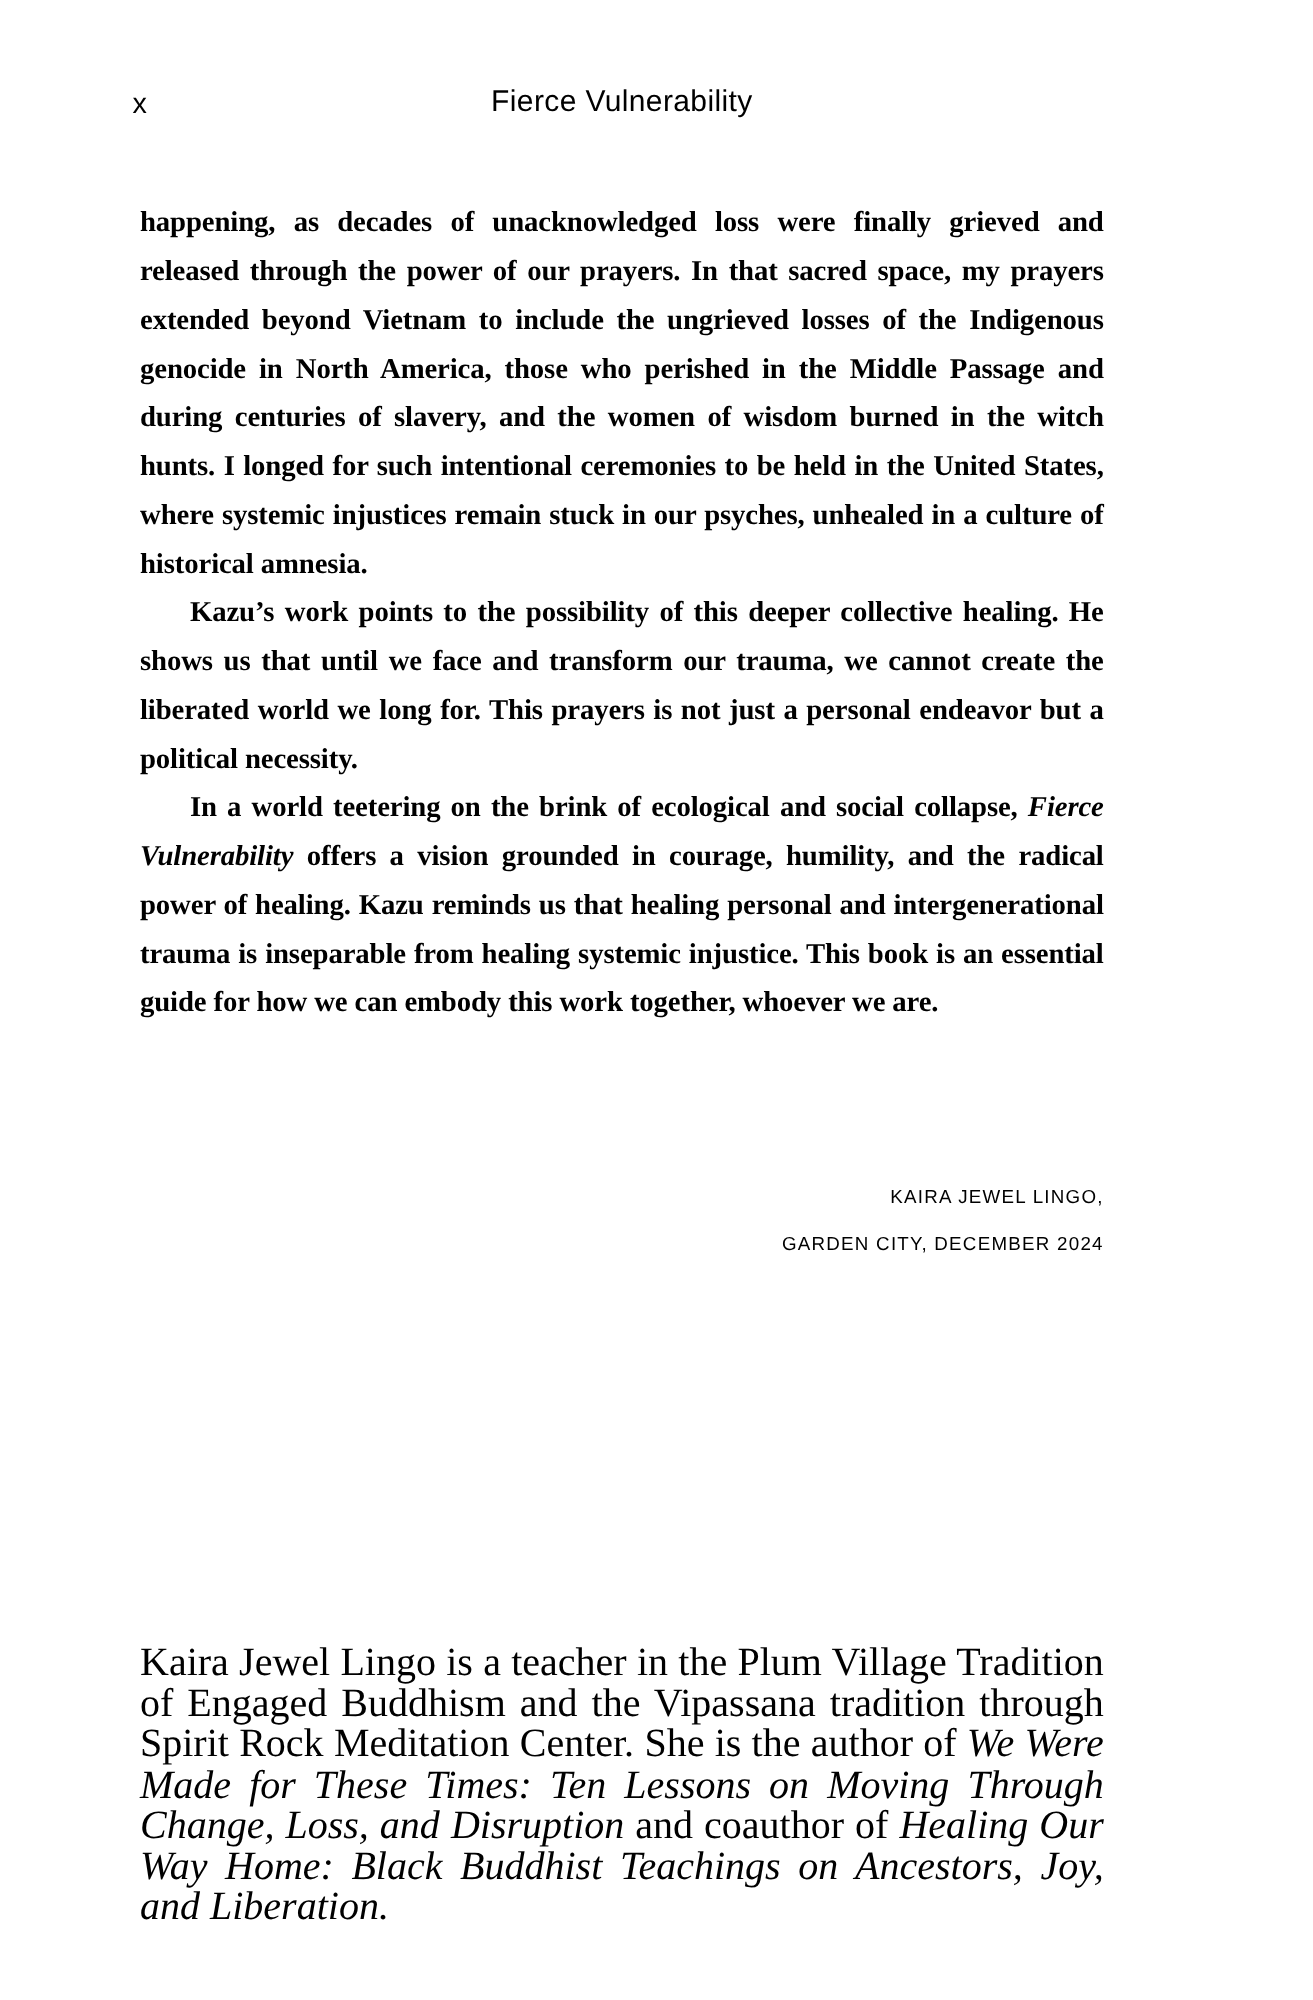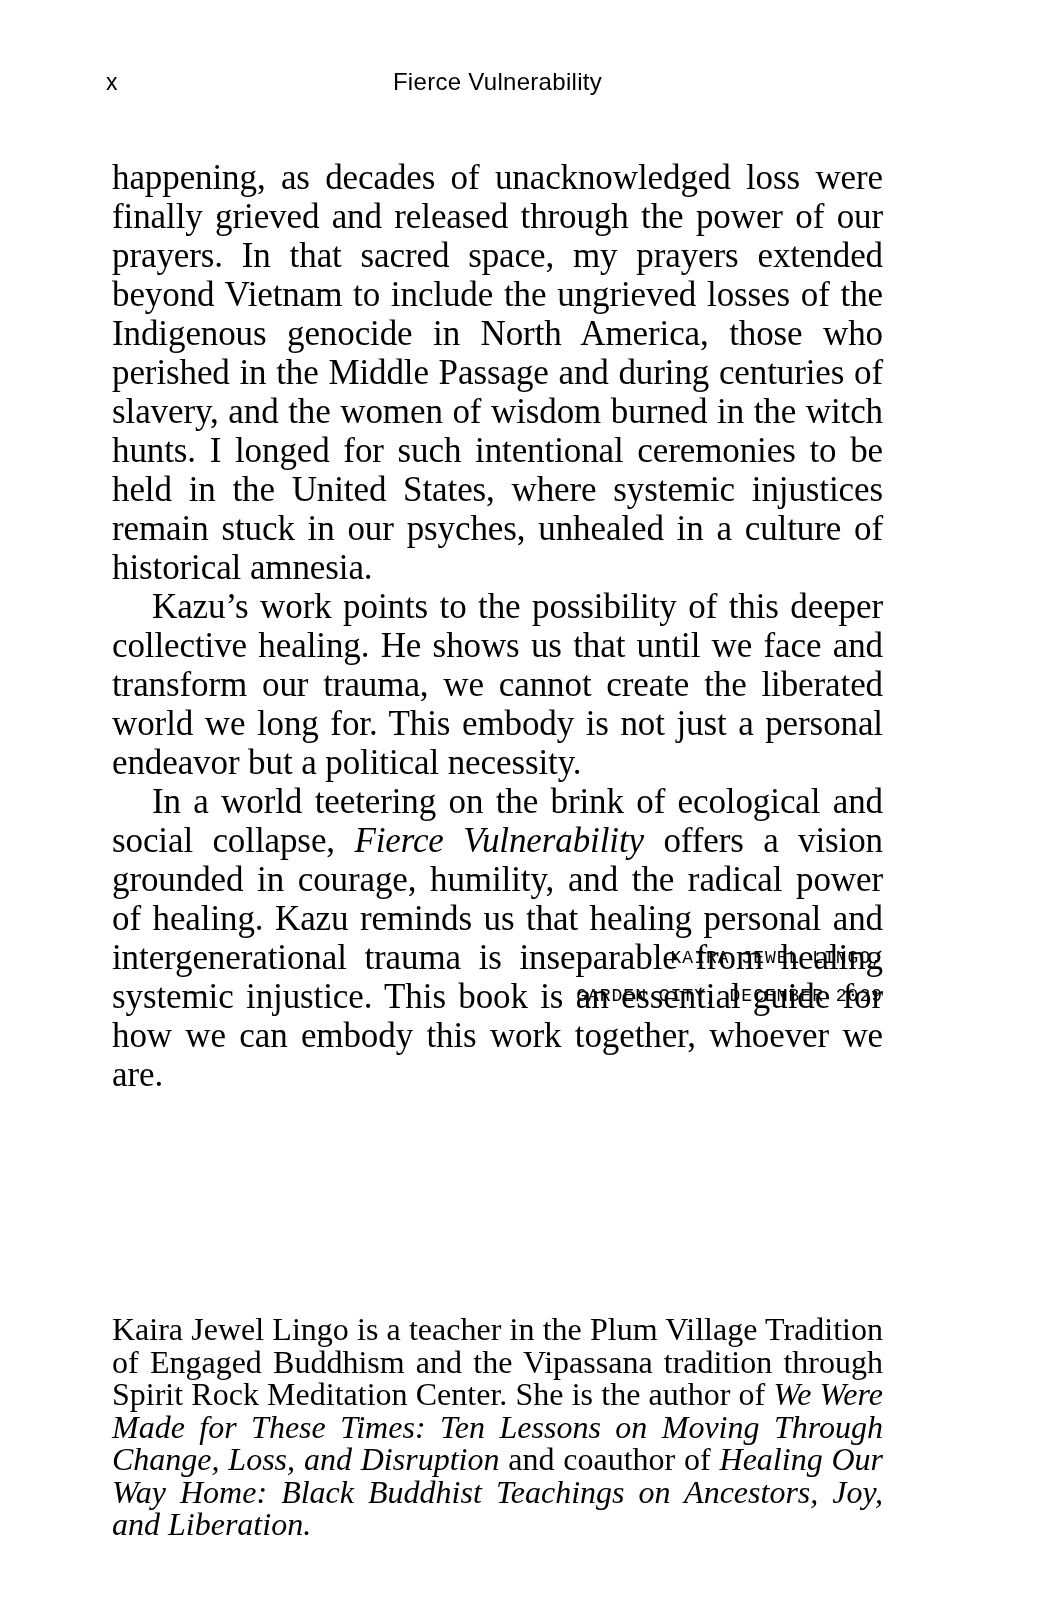--- a/index.html
+++ b/index.html
@@ -32,34 +32,35 @@
     text-align: center;
     font-size: 24px;
     letter-spacing: 0.3px;
   }
   
   .body-text {
     position: absolute;
     top: 158px;
     left: 112px;
     width: 771px;
-    font-size: 35px;
+    font-size: 23px;
     line-height: 39px;
     text-align: justify;
     letter-spacing: -0.1px;
+    font-weight: bold;
   }
   .body-text p + p { text-indent: 40px; }
   
   .attribution {
     position: absolute;
     top: 939px;
     right: 167px;
     text-align: right;
-    font-family: Liberation Mono, monospace;
-    font-size: 18px;
+    font-family: Liberation Sans, sans-serif;
+    font-size: 15px;
     line-height: 38px;
     letter-spacing: 1px;
   }
   
   .bio {
     position: absolute;
     top: 1313px;
     left: 112px;
     width: 771px;
     font-size: 32px;
@@ -73,24 +74,24 @@
 
 <div class="page">
 
   <div class="running-head-row">
     <span class="folio">x</span>
     <div class="running-head">Fierce Vulnerability</div>
   </div>
 
   <div class="body-text">
     <p><span>happening, as decades of unacknowledged loss were finally grieved and released through the power of our prayers. In that sacred space, my prayers extended beyond Vietnam to include the ungrieved losses of the Indigenous genocide in North America, those who perished in the Middle Passage and during centuries of slavery, and the women of wisdom burned in the witch hunts. I longed for such intentional ceremonies to be held in the United States, where systemic injustices remain stuck in our psyches, unhealed in a culture of historical amnesia.</span></p>
-    <p><span>Kazu’s work points to the possibility of this deeper collective healing. He shows us that until we face and transform our trauma, we cannot create the liberated world we long for. This embody is not just a personal endeavor but a political necessity.</span></p>
+    <p><span>Kazu’s work points to the possibility of this deeper collective healing. He shows us that until we face and transform our trauma, we cannot create the liberated world we long for. This prayers is not just a personal endeavor but a political necessity.</span></p>
     <p><span>In a world teetering on the brink of ecological and social collapse, </span><i>Fierce Vulnerability</i><span> offers a vision grounded in courage, humility, and the radical power of healing. Kazu reminds us that healing personal and intergenerational trauma is inseparable from healing systemic injustice. This book is an essential guide for how we can embody this work together, whoever we are.</span></p>
   </div>
 
   <div class="attribution">
     <div>KAIRA JEWEL LINGO,</div>
-    <div>GARDEN CITY, DECEMBER 2029</div>
+    <div>GARDEN CITY, DECEMBER 2024</div>
   </div>
 
   <div class="bio"><span>Kaira Jewel Lingo is a teacher in the Plum Village Tradition of Engaged Buddhism and the Vipassana tradition through Spirit Rock Meditation Center. She is the author of </span><i>We Were Made for These Times: Ten Lessons on Moving Through Change, Loss, and Disruption</i><span> and coauthor of </span><i>Healing Our Way Home: Black Buddhist Teachings on Ancestors, Joy, and Liberation.</i></div>
 
 </div>
 
 </body></html>

